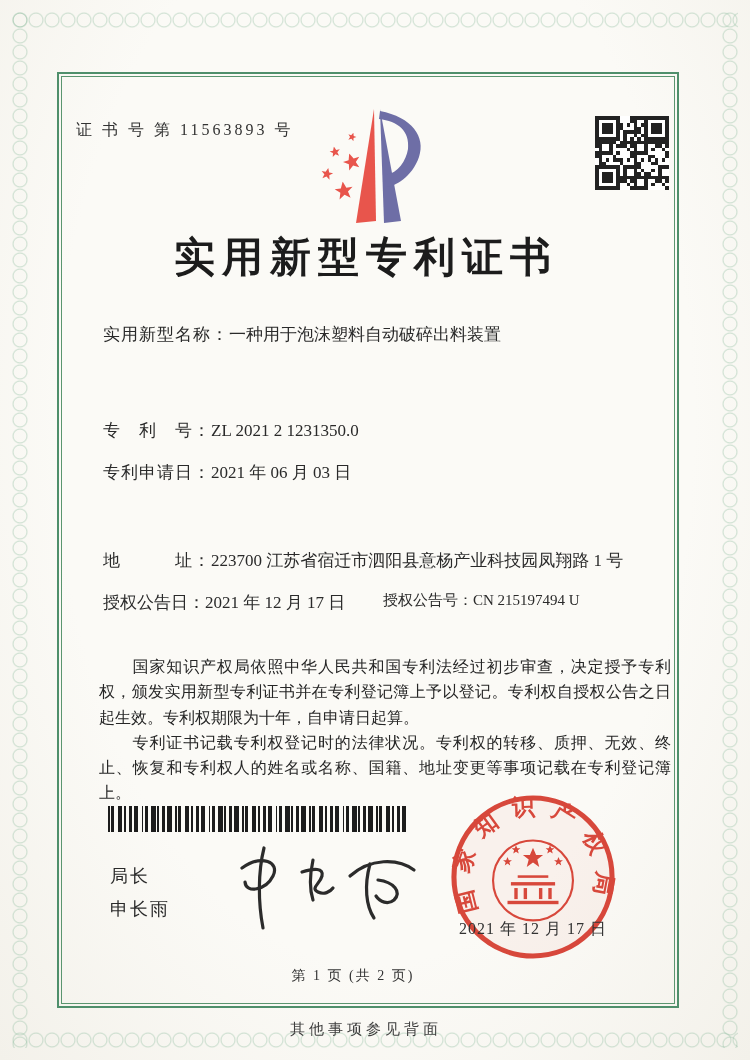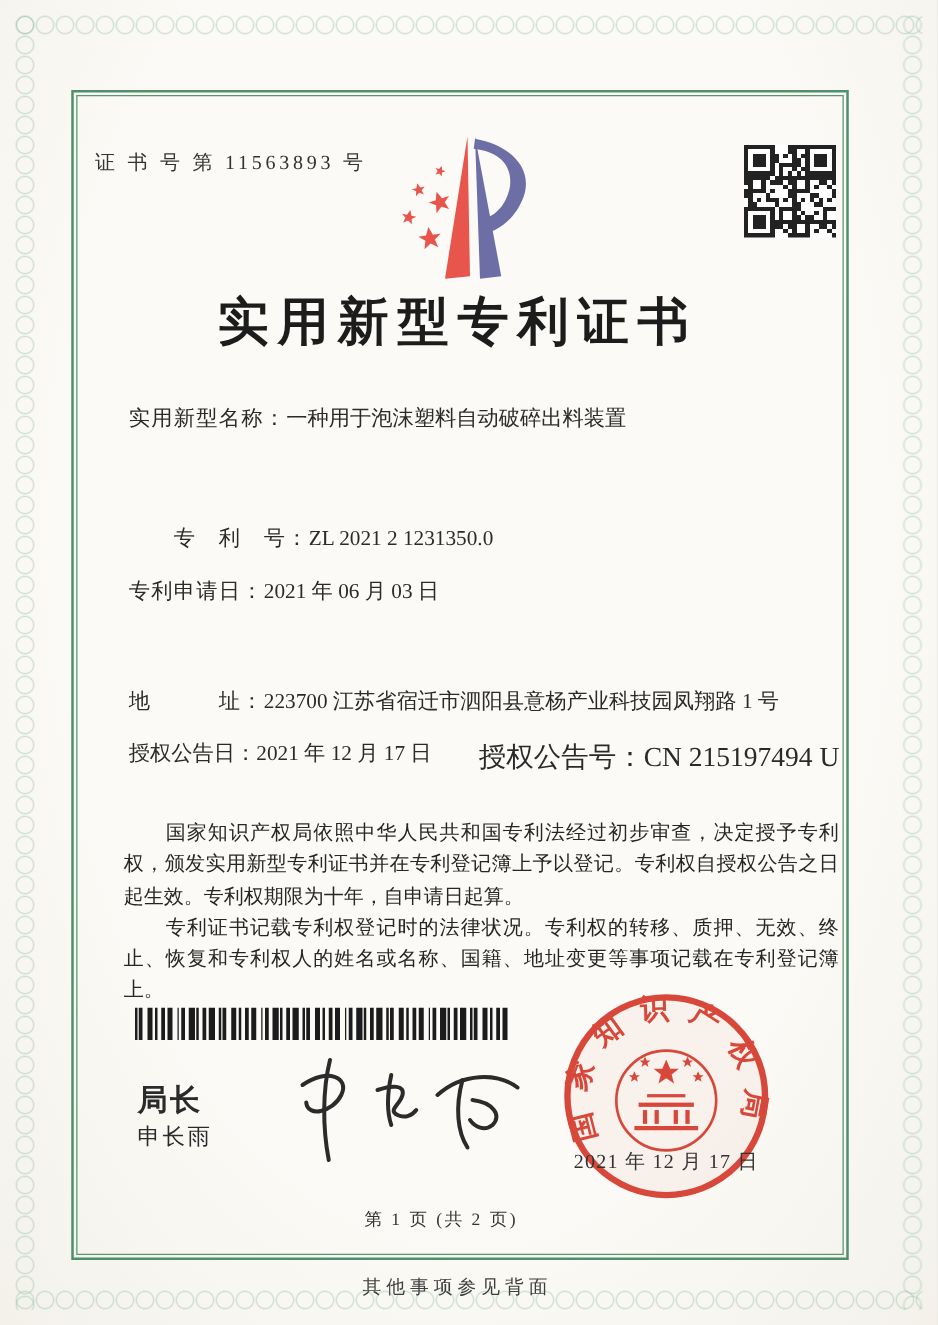--- a/index.html
+++ b/index.html
@@ -48,38 +48,38 @@
     position:absolute;left:57px;top:230px;width:618px;
     text-align:center;font-size:41px;font-weight:700;
     letter-spacing:7px;color:#1c1c1c;
   }
 
   .field{
     position:absolute;left:103px;width:560px;
     font-size:17px;line-height:26px;white-space:nowrap;
   }
   .field .lab{letter-spacing:1px;}
-  .f1{top:322px;} .f2{top:375px;} .f3{top:418px;margin-left:36px;}
+  .f1{top:322px;} .f2{top:375px;} .f3{top:418px;}
   .f4{top:460px;} .f5{top:503px;} .f6{top:548px;}
   .g-date{position:absolute;left:103px;top:591px;font-size:17px;white-space:nowrap;}
-  .g-no{position:absolute;left:383px;top:591px;font-size:22px;white-space:nowrap;}
+  .g-no{position:absolute;left:383px;top:591px;font-size:15px;white-space:nowrap;}
 
   .paras{
     position:absolute;left:99px;top:628px;width:572px;
     font-size:16px;line-height:1.58;text-align:justify;color:#262626;margin-top:26px;
   }
   .paras p{margin:0;text-indent:2.1em;}
 
   .barcode{
     position:absolute;left:108px;top:806px;width:302px;height:26px;
     display:flex;align-items:stretch;overflow:hidden;
   }
   .barcode i{display:block;height:100%;}
 
-  .signer-title{position:absolute;left:110px;top:864px;font-size:24px;letter-spacing:2px;font-weight:bold;}
+  .signer-title{position:absolute;left:110px;top:864px;font-size:18px;letter-spacing:2px;}
   .signer-name{position:absolute;left:110px;top:897px;font-size:18px;letter-spacing:2px;}
   .signature{position:absolute;left:218px;top:838px;width:210px;height:100px;}
 
   .seal{position:absolute;left:448px;top:792px;width:170px;height:170px;opacity:.92;}
   .seal-date{
     position:absolute;left:443px;top:919px;width:180px;text-align:center;
     font-size:16px;color:#333;letter-spacing:1px;white-space:nowrap;
   }
 
   .page-ind{

